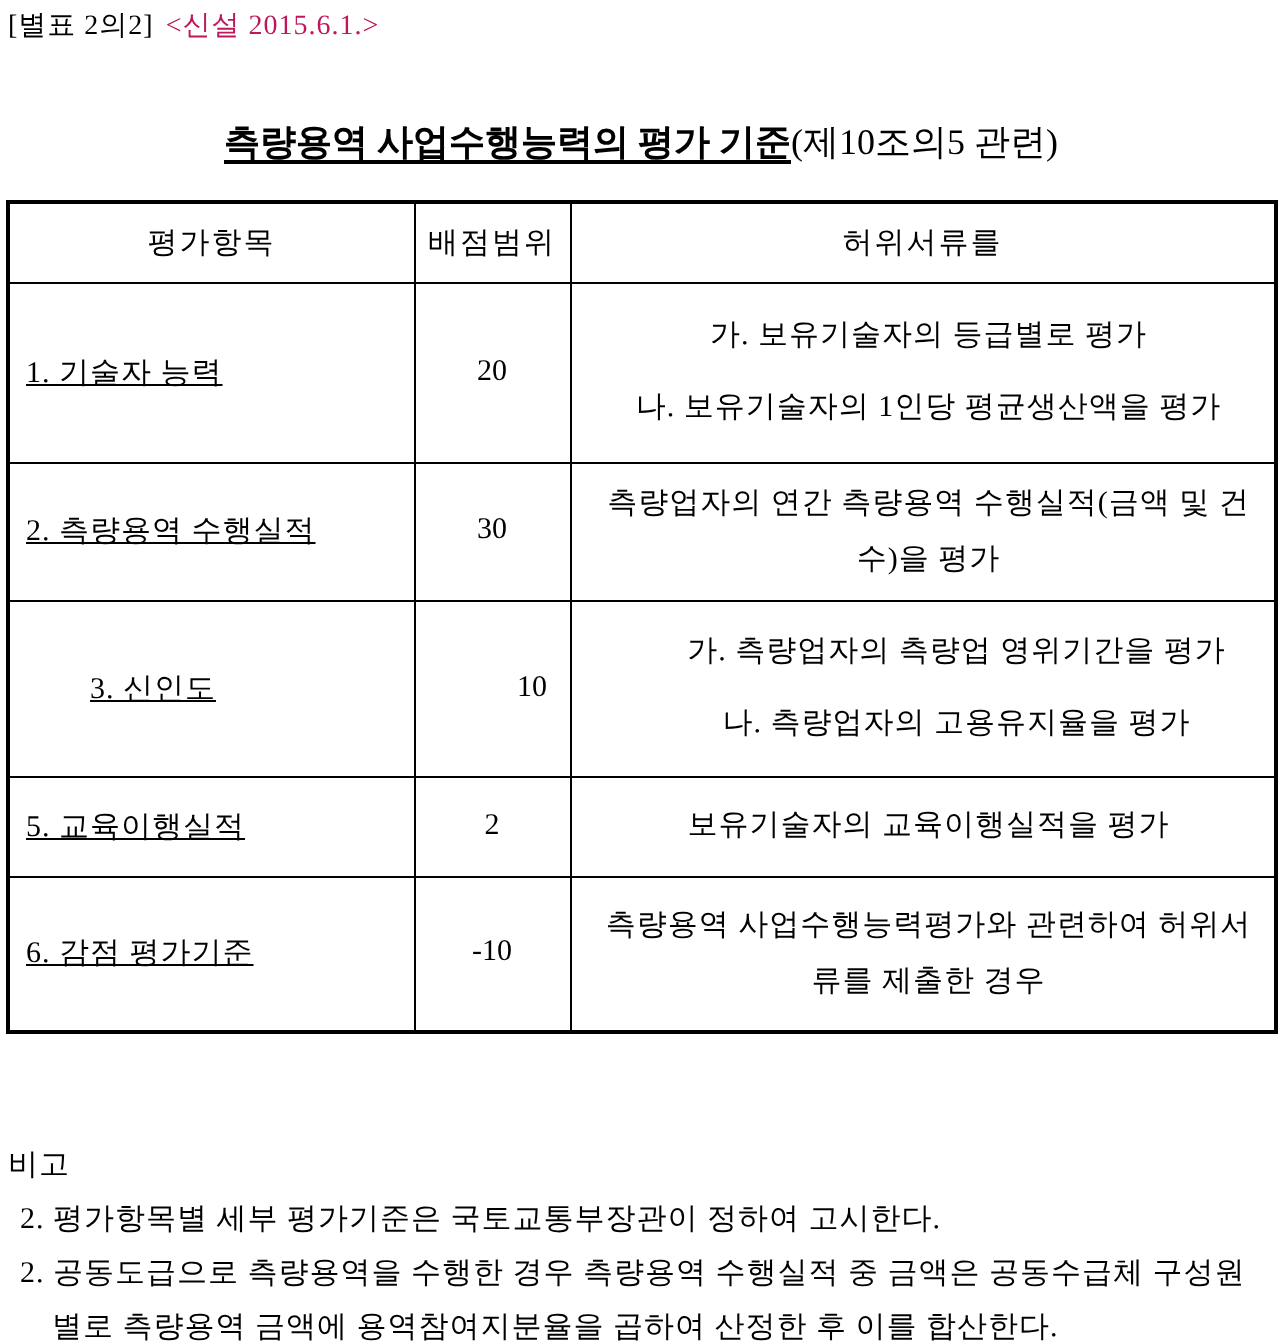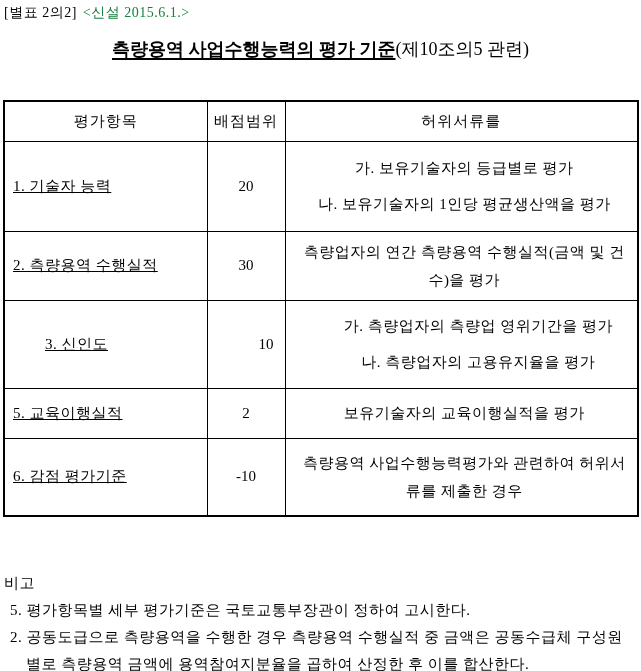--- a/index.html
+++ b/index.html
@@ -10,25 +10,25 @@
     color: #000000;
     overflow: hidden;
   }
   .page { position: relative; width: 641px; height: 671px; }
 
   
   .top-label {
     position: absolute; top: 4px; left: 4px;
     font-size: 14px; letter-spacing: 0.5px; white-space: nowrap;
   }
-  .top-label .rev { color: #15803d; margin-left: 6px; }
+  .top-label .rev { color: #be185d; margin-left: 6px; }
 
   
   .title {
-    position: absolute; top: 37px; left: 0; width: 100%;
+    position: absolute; top: 59px; left: 0; width: 100%;
     text-align: center; font-size: 18px; white-space: nowrap;
   }
   .title .main {
     font-weight: bold;
     text-decoration: underline;
     text-decoration-thickness: 2px;
     text-underline-offset: 3px;
   }
   .title .suffix { font-weight: normal; }
 
@@ -130,17 +130,17 @@
         <td class="pts">-10</td>
         <td class="mth">
           <div class="mline">측량용역 사업수행능력평가와 관련하여 허위서류를 제출한 경우</div>
         </td>
       </tr>
     </tbody>
   </table>
 
   <div class="notes">
     <div class="note-label">비고</div>
-    <div class="note-item">5. 평가항목별 세부 평가기준은 국토교통부장관이 정하여 고시한다.</div>
+    <div class="note-item">2. 평가항목별 세부 평가기준은 국토교통부장관이 정하여 고시한다.</div>
     <div class="note-item">2. 공동도급으로 측량용역을 수행한 경우 측량용역 수행실적 중 금액은 공동수급체 구성원 별로 측량용역 금액에 용역참여지분율을 곱하여 산정한 후 이를 합산한다.</div>
   </div>
 
 </div>
 
 </body></html>

